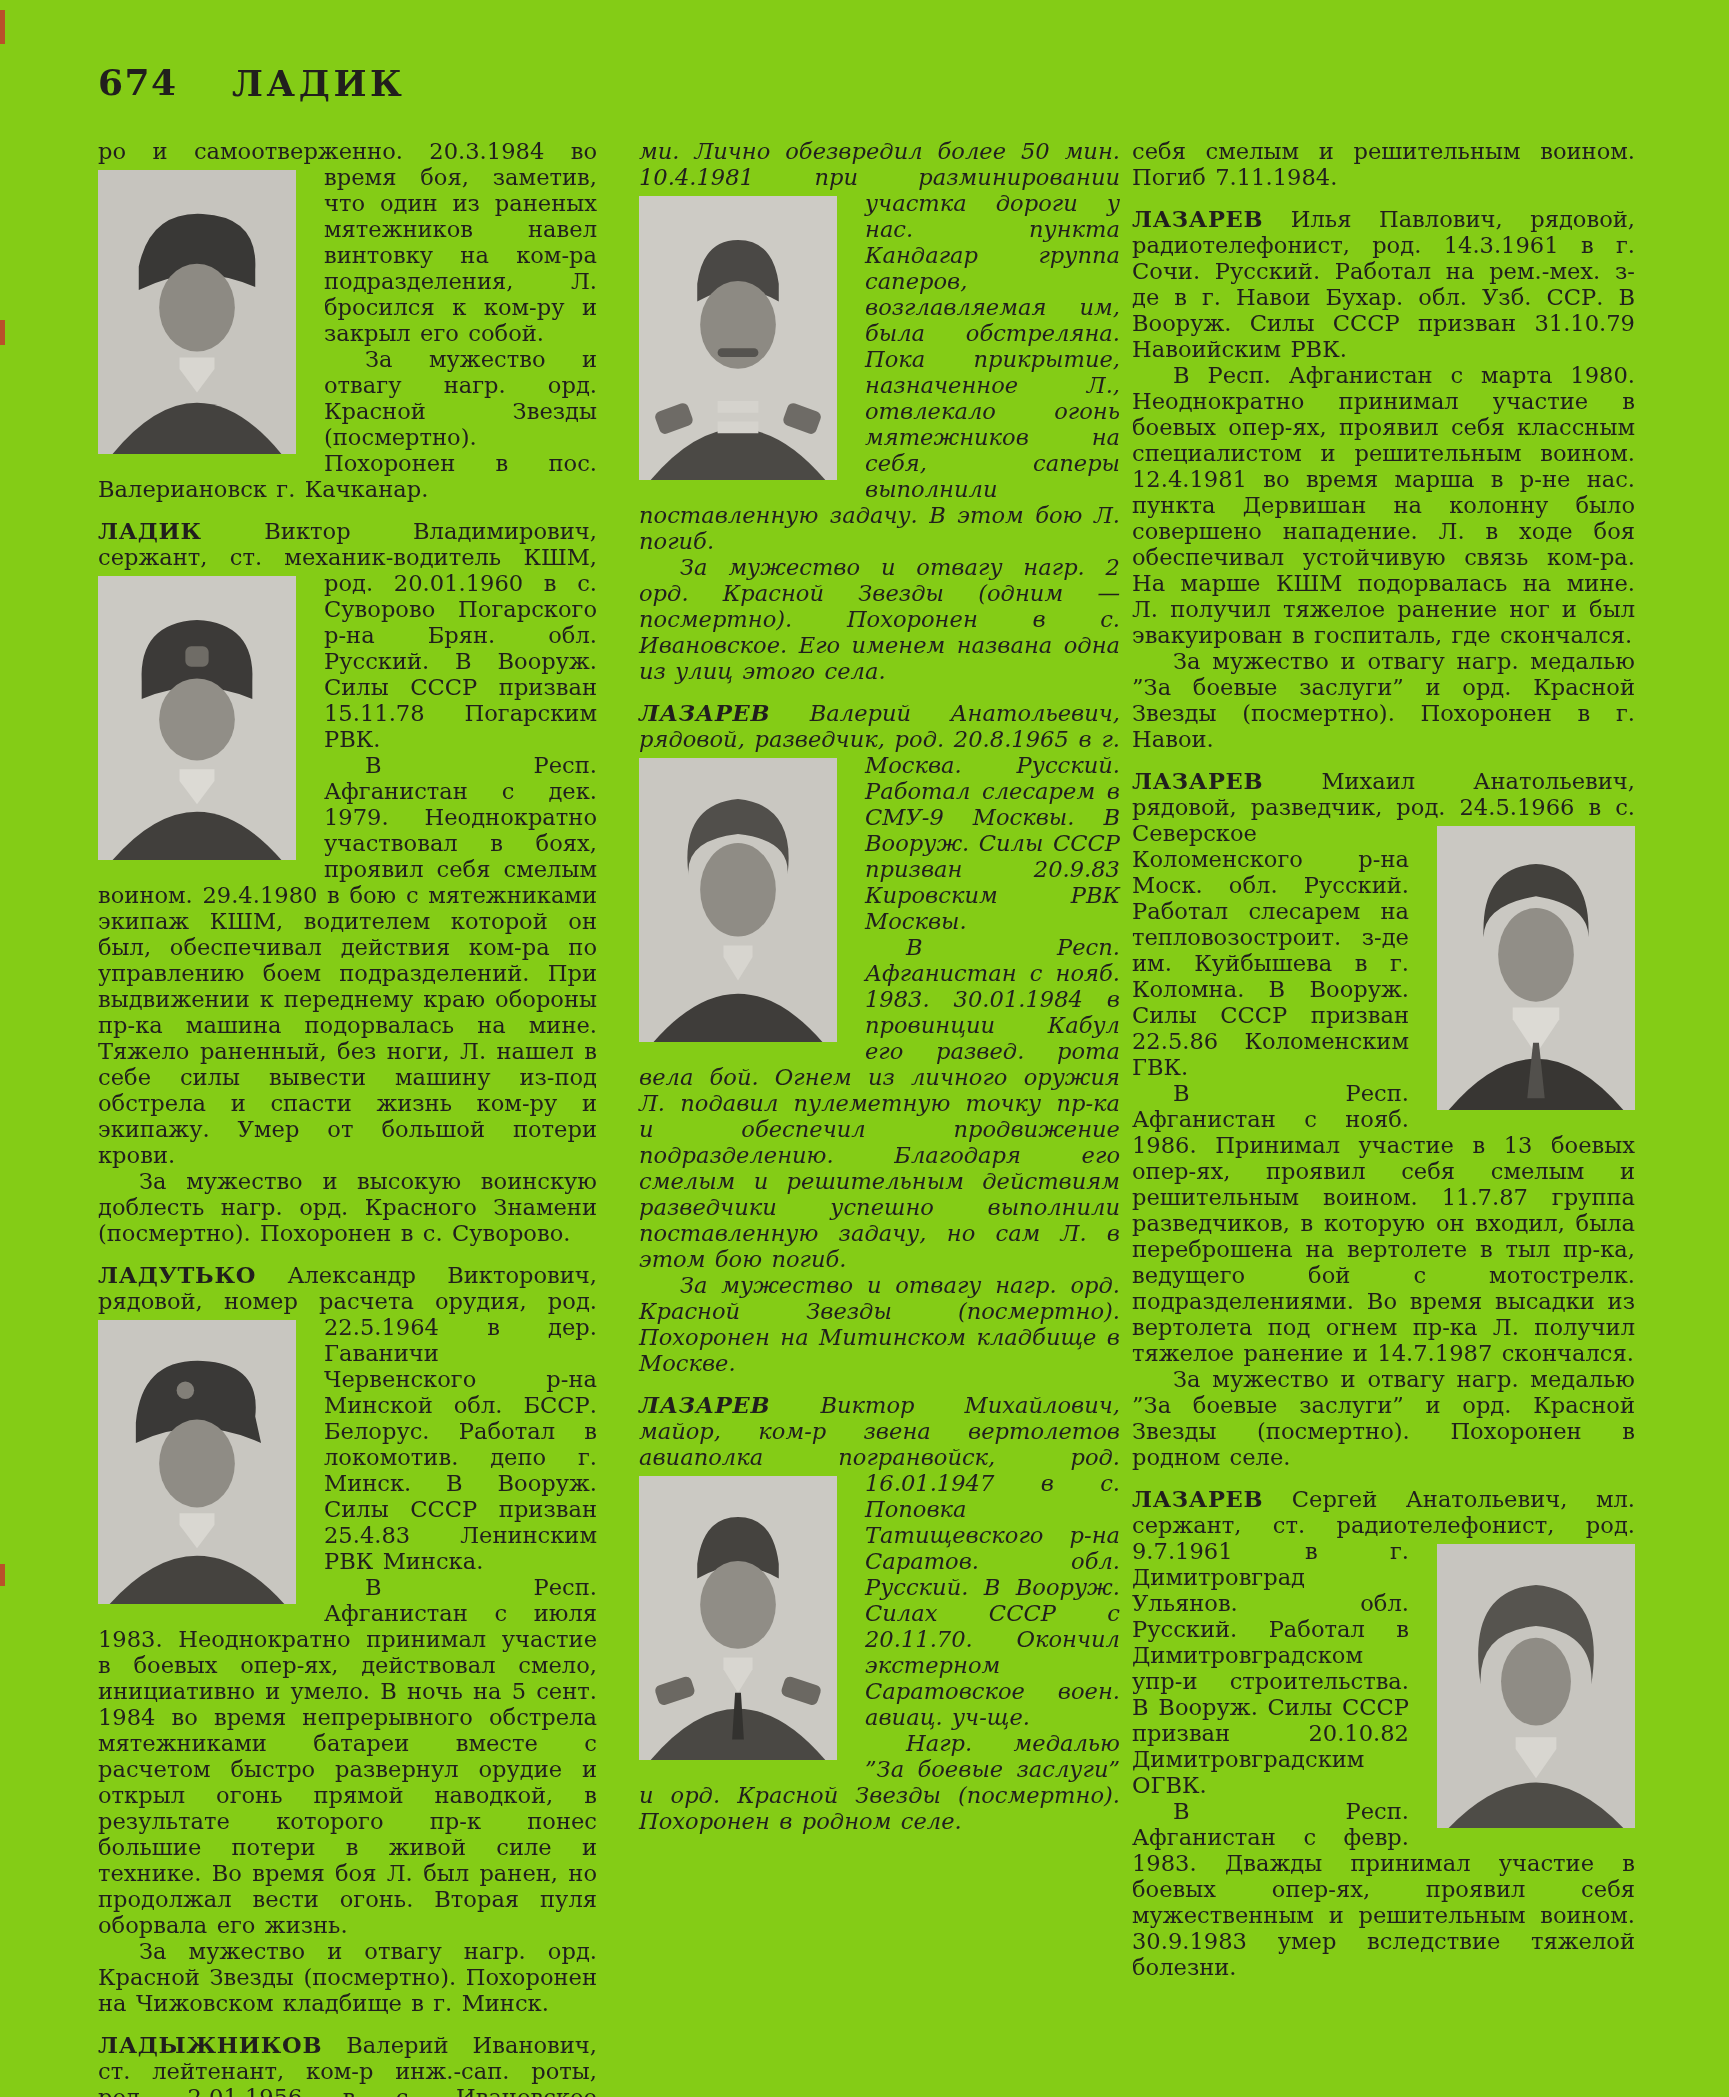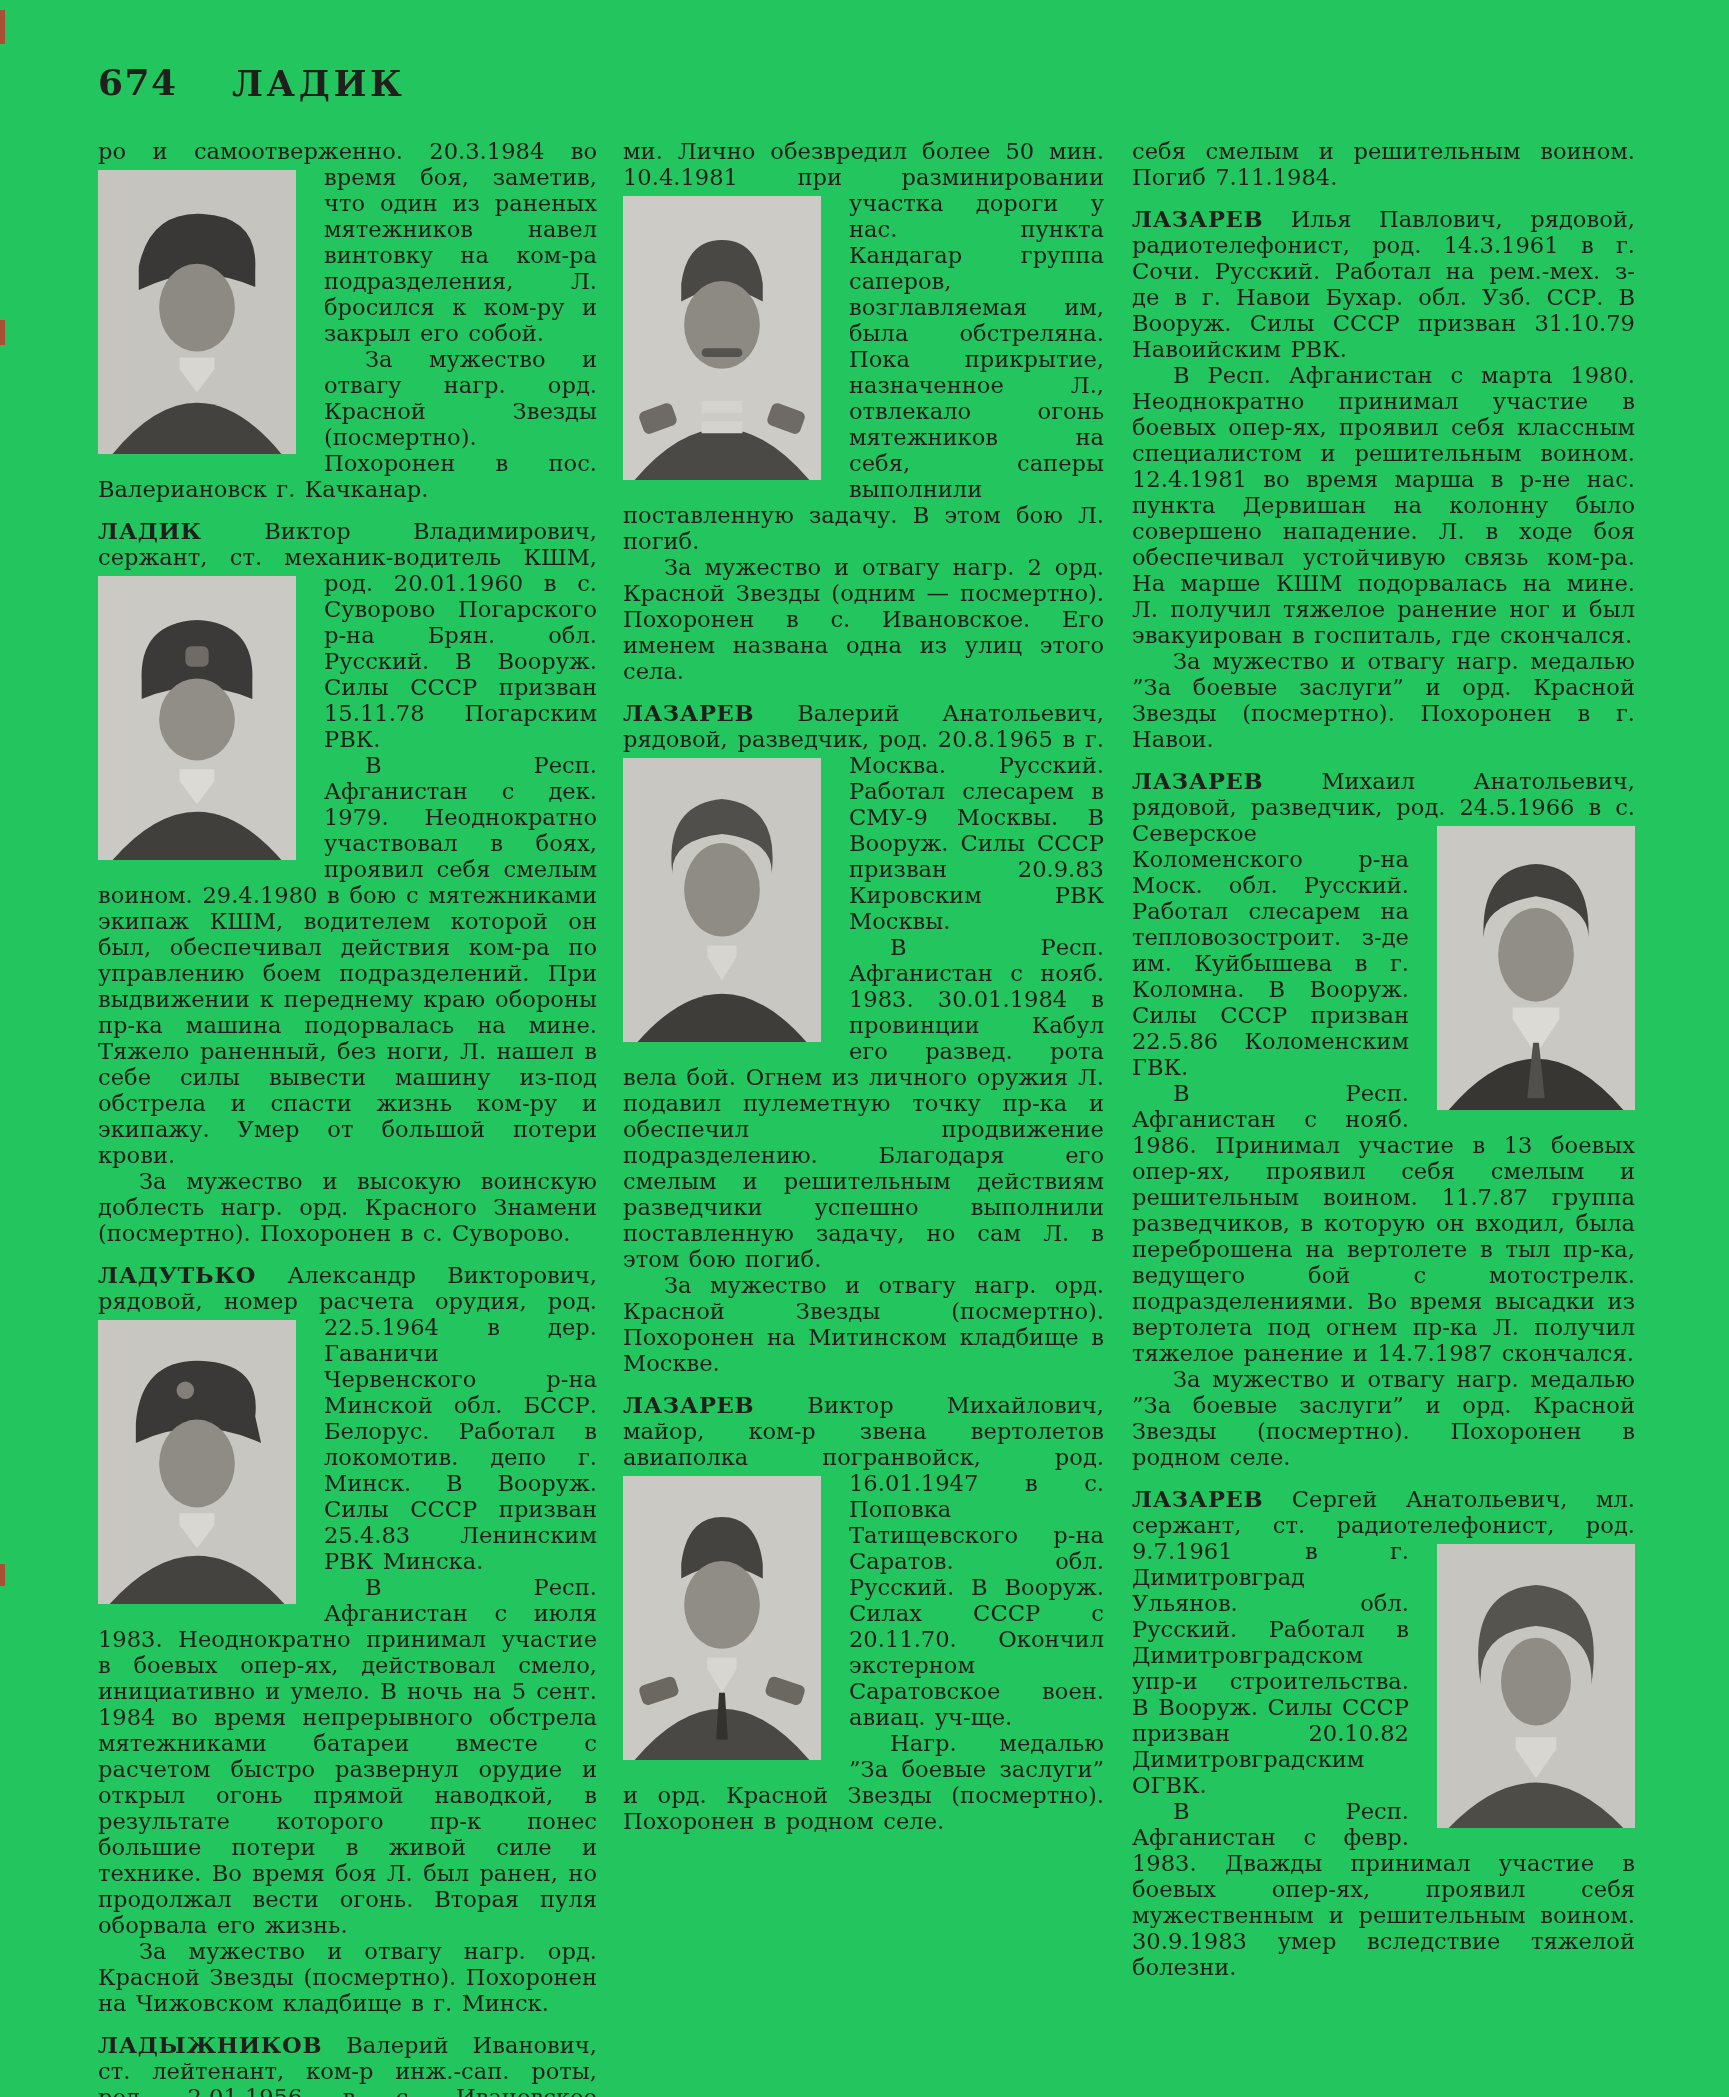--- a/index.html
+++ b/index.html
@@ -1,39 +1,39 @@
 <!DOCTYPE html>
 <html lang="ru" style="font-size:11.7px"><head>
 <meta charset="utf-8">
 <style>
   html,body{margin:0;padding:0;background:#e8e6e1;}
   .page{
     position:relative;
     width:1730px;height:2097px;
-    background:#22c55e;
+    background:#84cc16;
     font-family:"DejaVu Serif","Liberation Serif",serif;
     color:#211f1d;
     overflow:hidden;
   }
   .scan-mark{position:absolute;left:0;width:5.1px;background:#c23b2e;opacity:.85;}
   .hdr-num{
     position:absolute;left:98px;top:61px;
     font-size:36px;font-weight:bold;letter-spacing:1.5px;
   }
   .hdr-title{
     position:absolute;left:232px;top:63px;
     font-size:35px;font-weight:bold;letter-spacing:3.6px;
   }
   .col{
     position:absolute;top:138px;
     font-size:22.6px;line-height:26px;
     text-align:justify;word-spacing:2.2px;
   }
   .col-1{left:98px;width:499px;}
-  .col-2{left:623px;width:481px;}
+  .col-2{left:639px;width:481px;font-style:italic;}
   .col-3{left:1132px;width:503px;}
   .entry{margin-top:16px;clear:both;}
   .entry:first-child{margin-top:0;}
   p.para{margin:0;padding:0;}
   p.ind{text-indent:41px;}
   b.surname{font-weight:bold;letter-spacing:0.7px;}
   .photo{
     display:block;width:198px;height:284px;
     background:#c9c7c1;overflow:hidden;
   }

